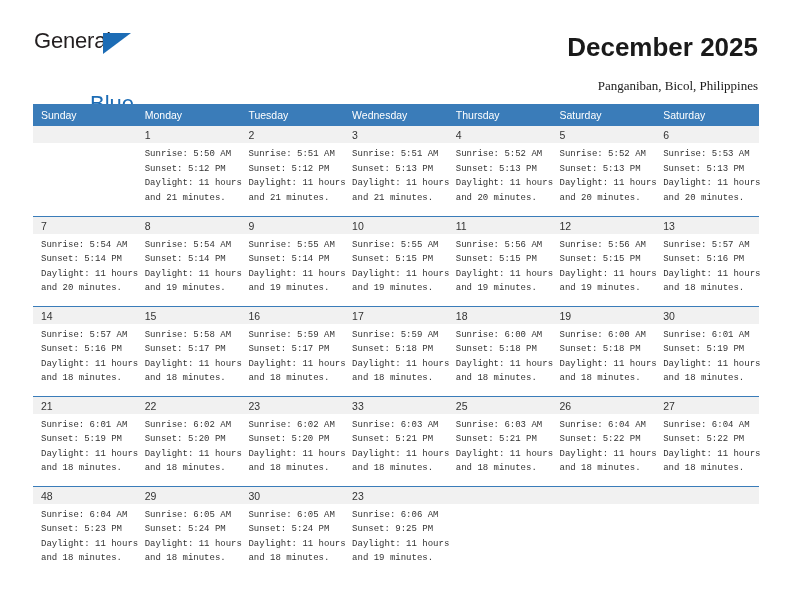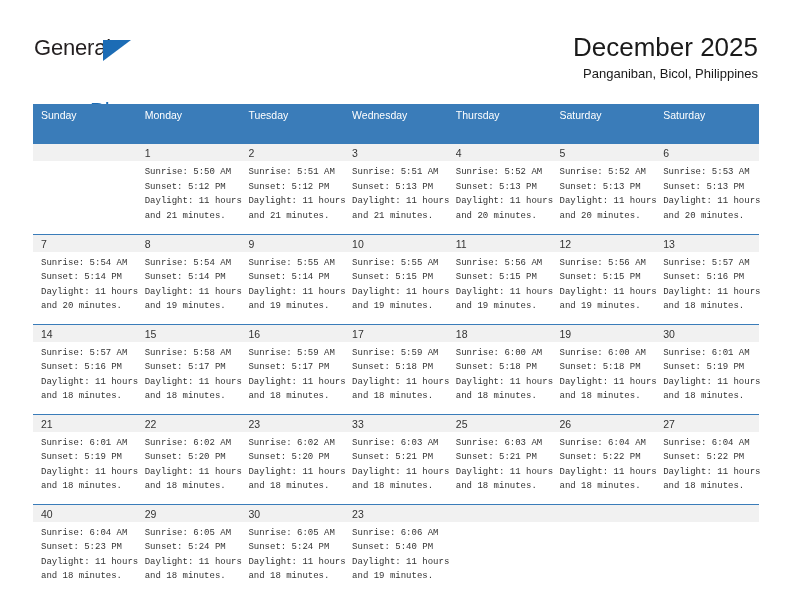--- a/index.html
+++ b/index.html
@@ -20,21 +20,21 @@
   
   .header {
     position: absolute;
     left: 0; top: 0;
     width: 792px;
     height: 100px;
   }
   .logo {
     position: absolute;
     left: 34px;
-    top: 36px;
+    top: 29px;
     width: 120px;
     height: 48px;
   }
   .logo-general {
     position: absolute;
     left: 0; top: 0;
     font-size: 22px;
     color: #231f20;
     letter-spacing: -0.2px;
     line-height: 24px;
@@ -60,48 +60,49 @@
   }
   .title-block {
     position: absolute;
     right: 34px;
     top: 30px;
     text-align: right;
   }
   .cal-title {
     font-size: 26px;
     color: #1a1a1a;
-    font-weight: normal;
+    font-weight: bold;
     line-height: 34px;
     white-space: nowrap;
   }
   .cal-subtitle {
     font-size: 13px;
     color: #1a1a1a;
     line-height: 20px;
-    margin-top: 0;
+    margin-top: 12px;
     white-space: nowrap;
+    font-family: Liberation Serif, serif;
   }
 
   
   .calendar {
     position: absolute;
     left: 33px;
     top: 104px;
     width: 726px;
     border-collapse: collapse;
     table-layout: fixed;
   }
   .calendar th {
     background: #3a7cb9;
     color: #ffffff;
     font-size: 10.5px;
     font-weight: normal;
     text-align: left;
-    padding: 5px 0 23px 8px;
+    padding: 5px 0 5px 8px;
     height: 21px;
     border: none;
   }
   .calendar td {
     vertical-align: top;
     padding: 0;
     border: none;
     border-top: 1px solid #3a7cb9;
     height: 90px;
     width: 103.71px;
@@ -415,21 +416,21 @@
             <div class="cellbody">
               <div>Sunrise: 6:04 AM</div>
               <div>Sunset: 5:22 PM</div>
               <div>Daylight: 11 hours</div>
               <div>and 18 minutes.</div>
             </div>
           </td>
         </tr>
         <tr class="week">
           <td>
-            <div class="daynum">40</div>
+            <div class="daynum">48</div>
             <div class="cellbody">
               <div>Sunrise: 6:04 AM</div>
               <div>Sunset: 5:23 PM</div>
               <div>Daylight: 11 hours</div>
               <div>and 18 minutes.</div>
             </div>
           </td>
           <td>
             <div class="daynum">29</div>
             <div class="cellbody">
@@ -445,21 +446,21 @@
               <div>Sunrise: 6:05 AM</div>
               <div>Sunset: 5:24 PM</div>
               <div>Daylight: 11 hours</div>
               <div>and 18 minutes.</div>
             </div>
           </td>
           <td>
             <div class="daynum">23</div>
             <div class="cellbody">
               <div>Sunrise: 6:06 AM</div>
-              <div>Sunset: 5:40 PM</div>
+              <div>Sunset: 9:25 PM</div>
               <div>Daylight: 11 hours</div>
               <div>and 19 minutes.</div>
             </div>
           </td>
           <td>
             <div class="daynum empty"></div>
             <div class="cellbody">
               <div></div>
               <div></div>
               <div></div>

